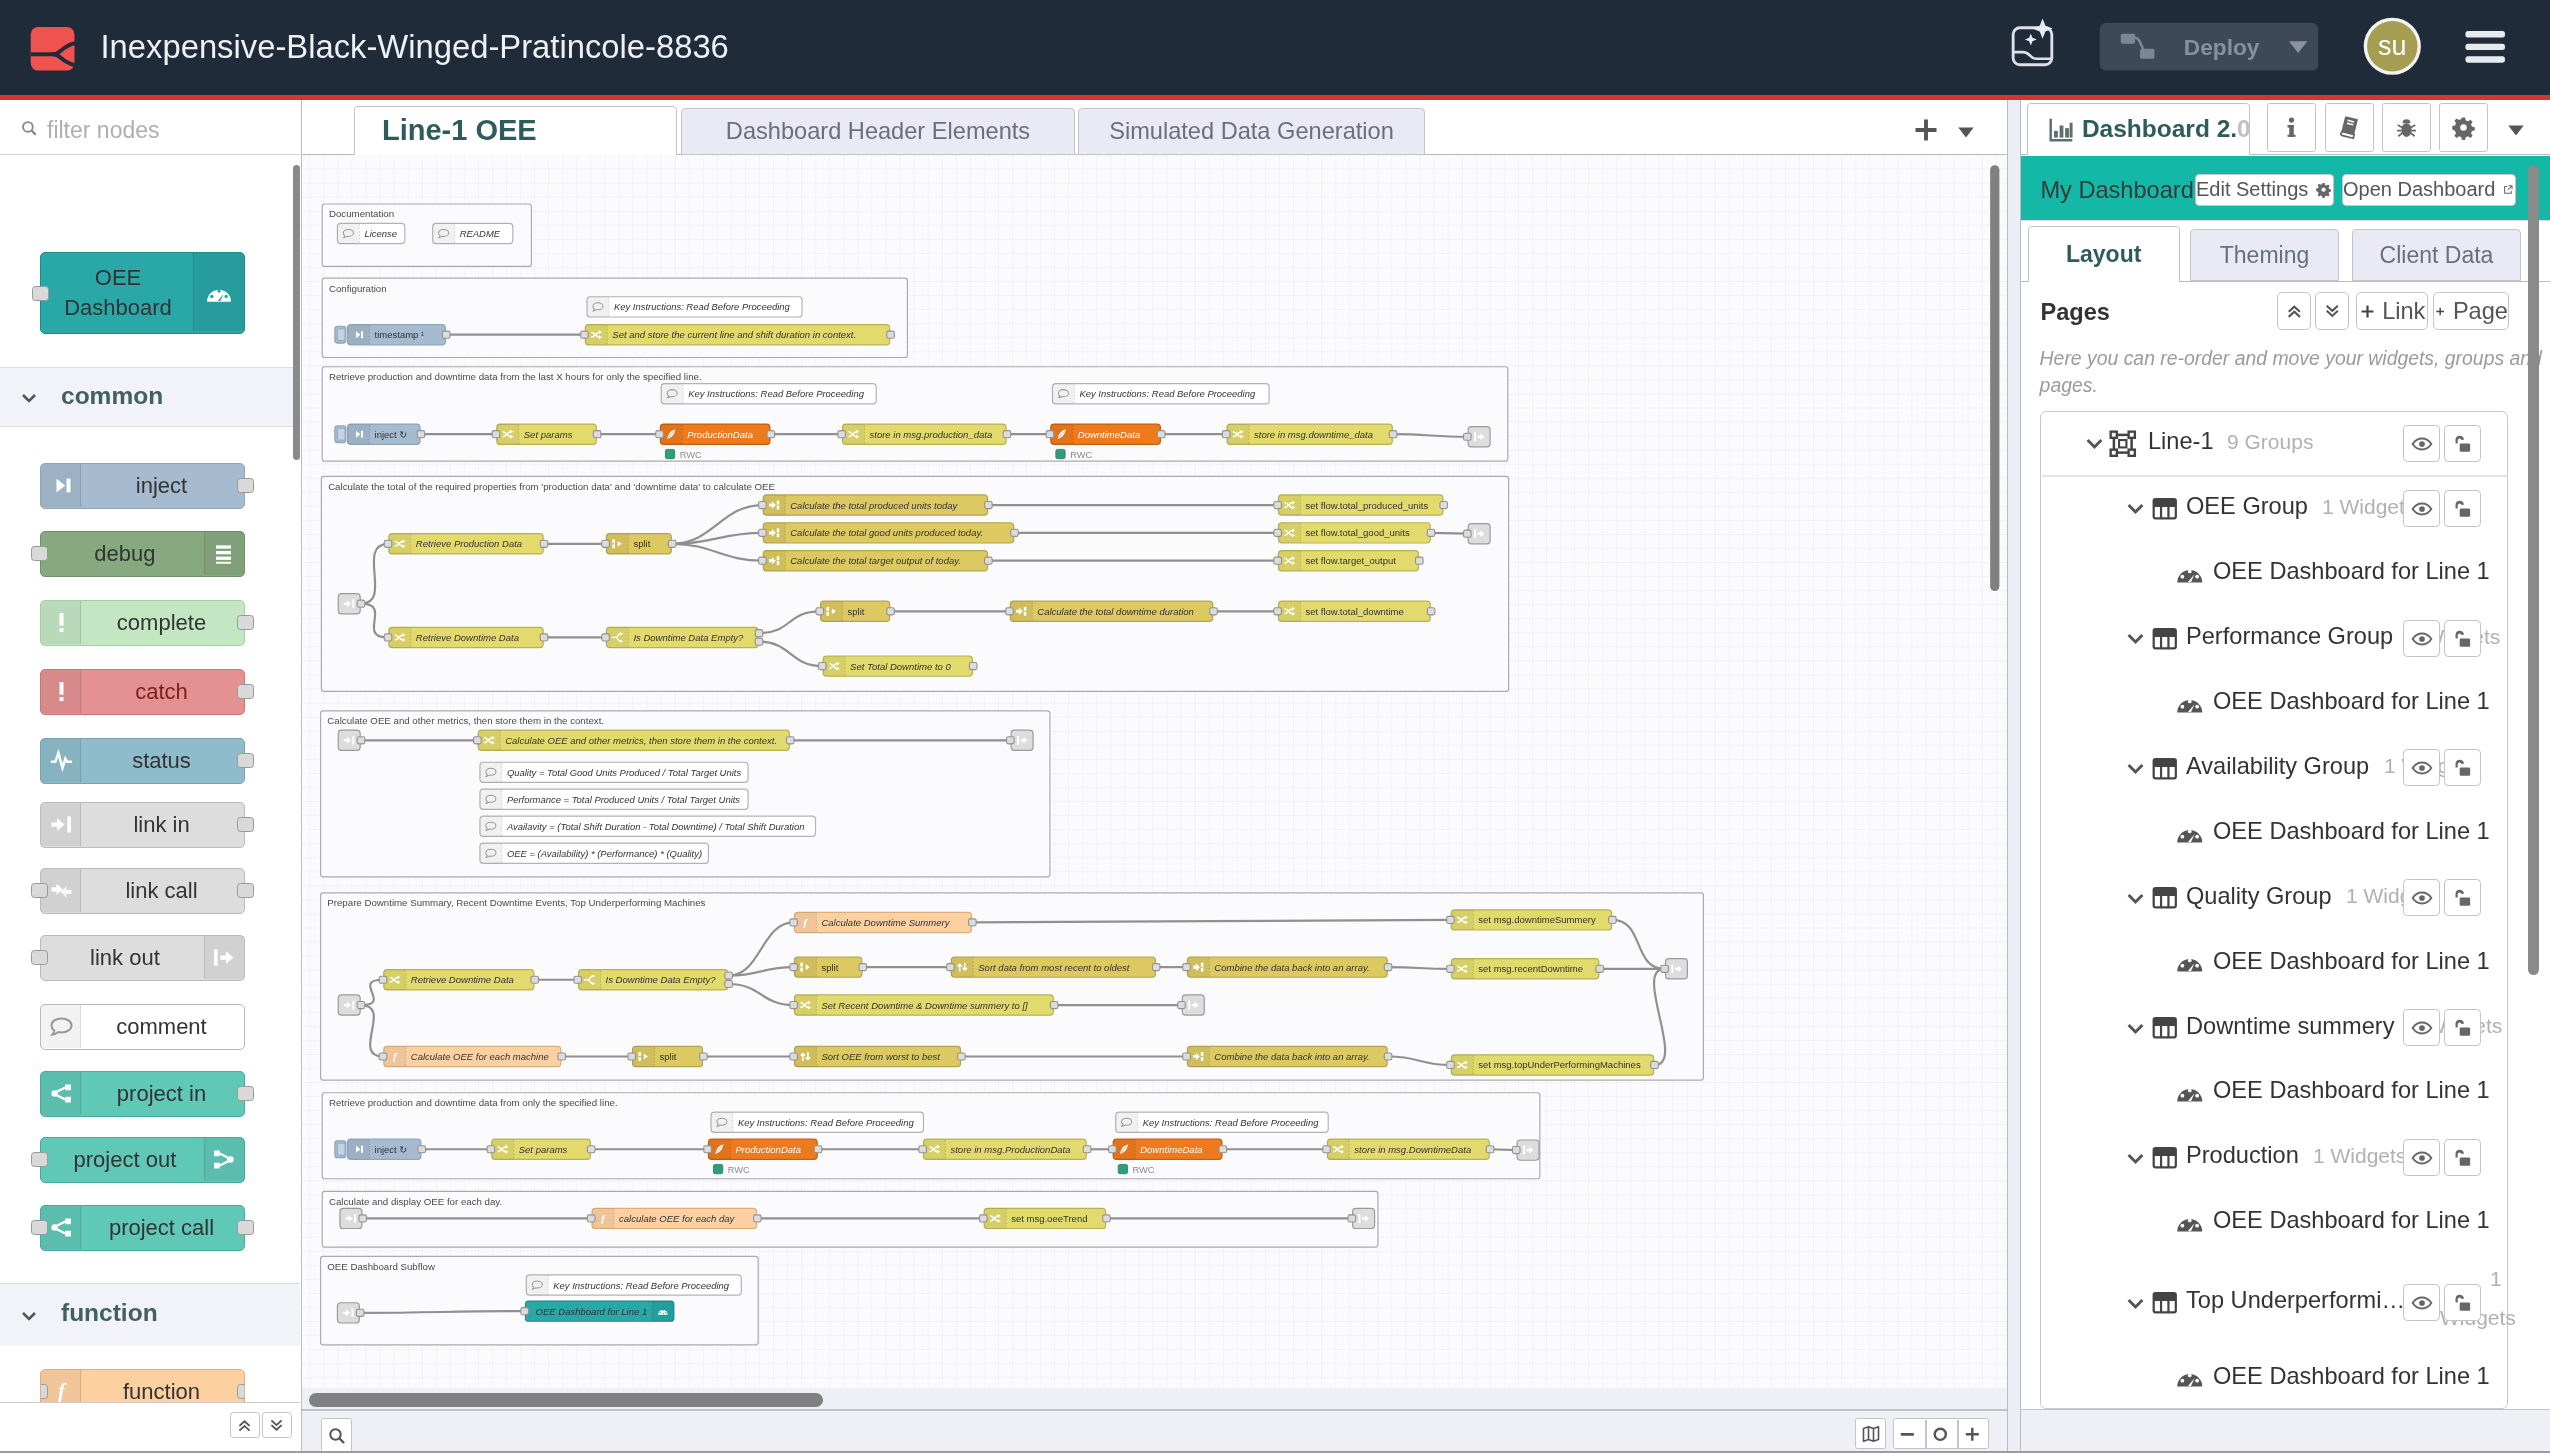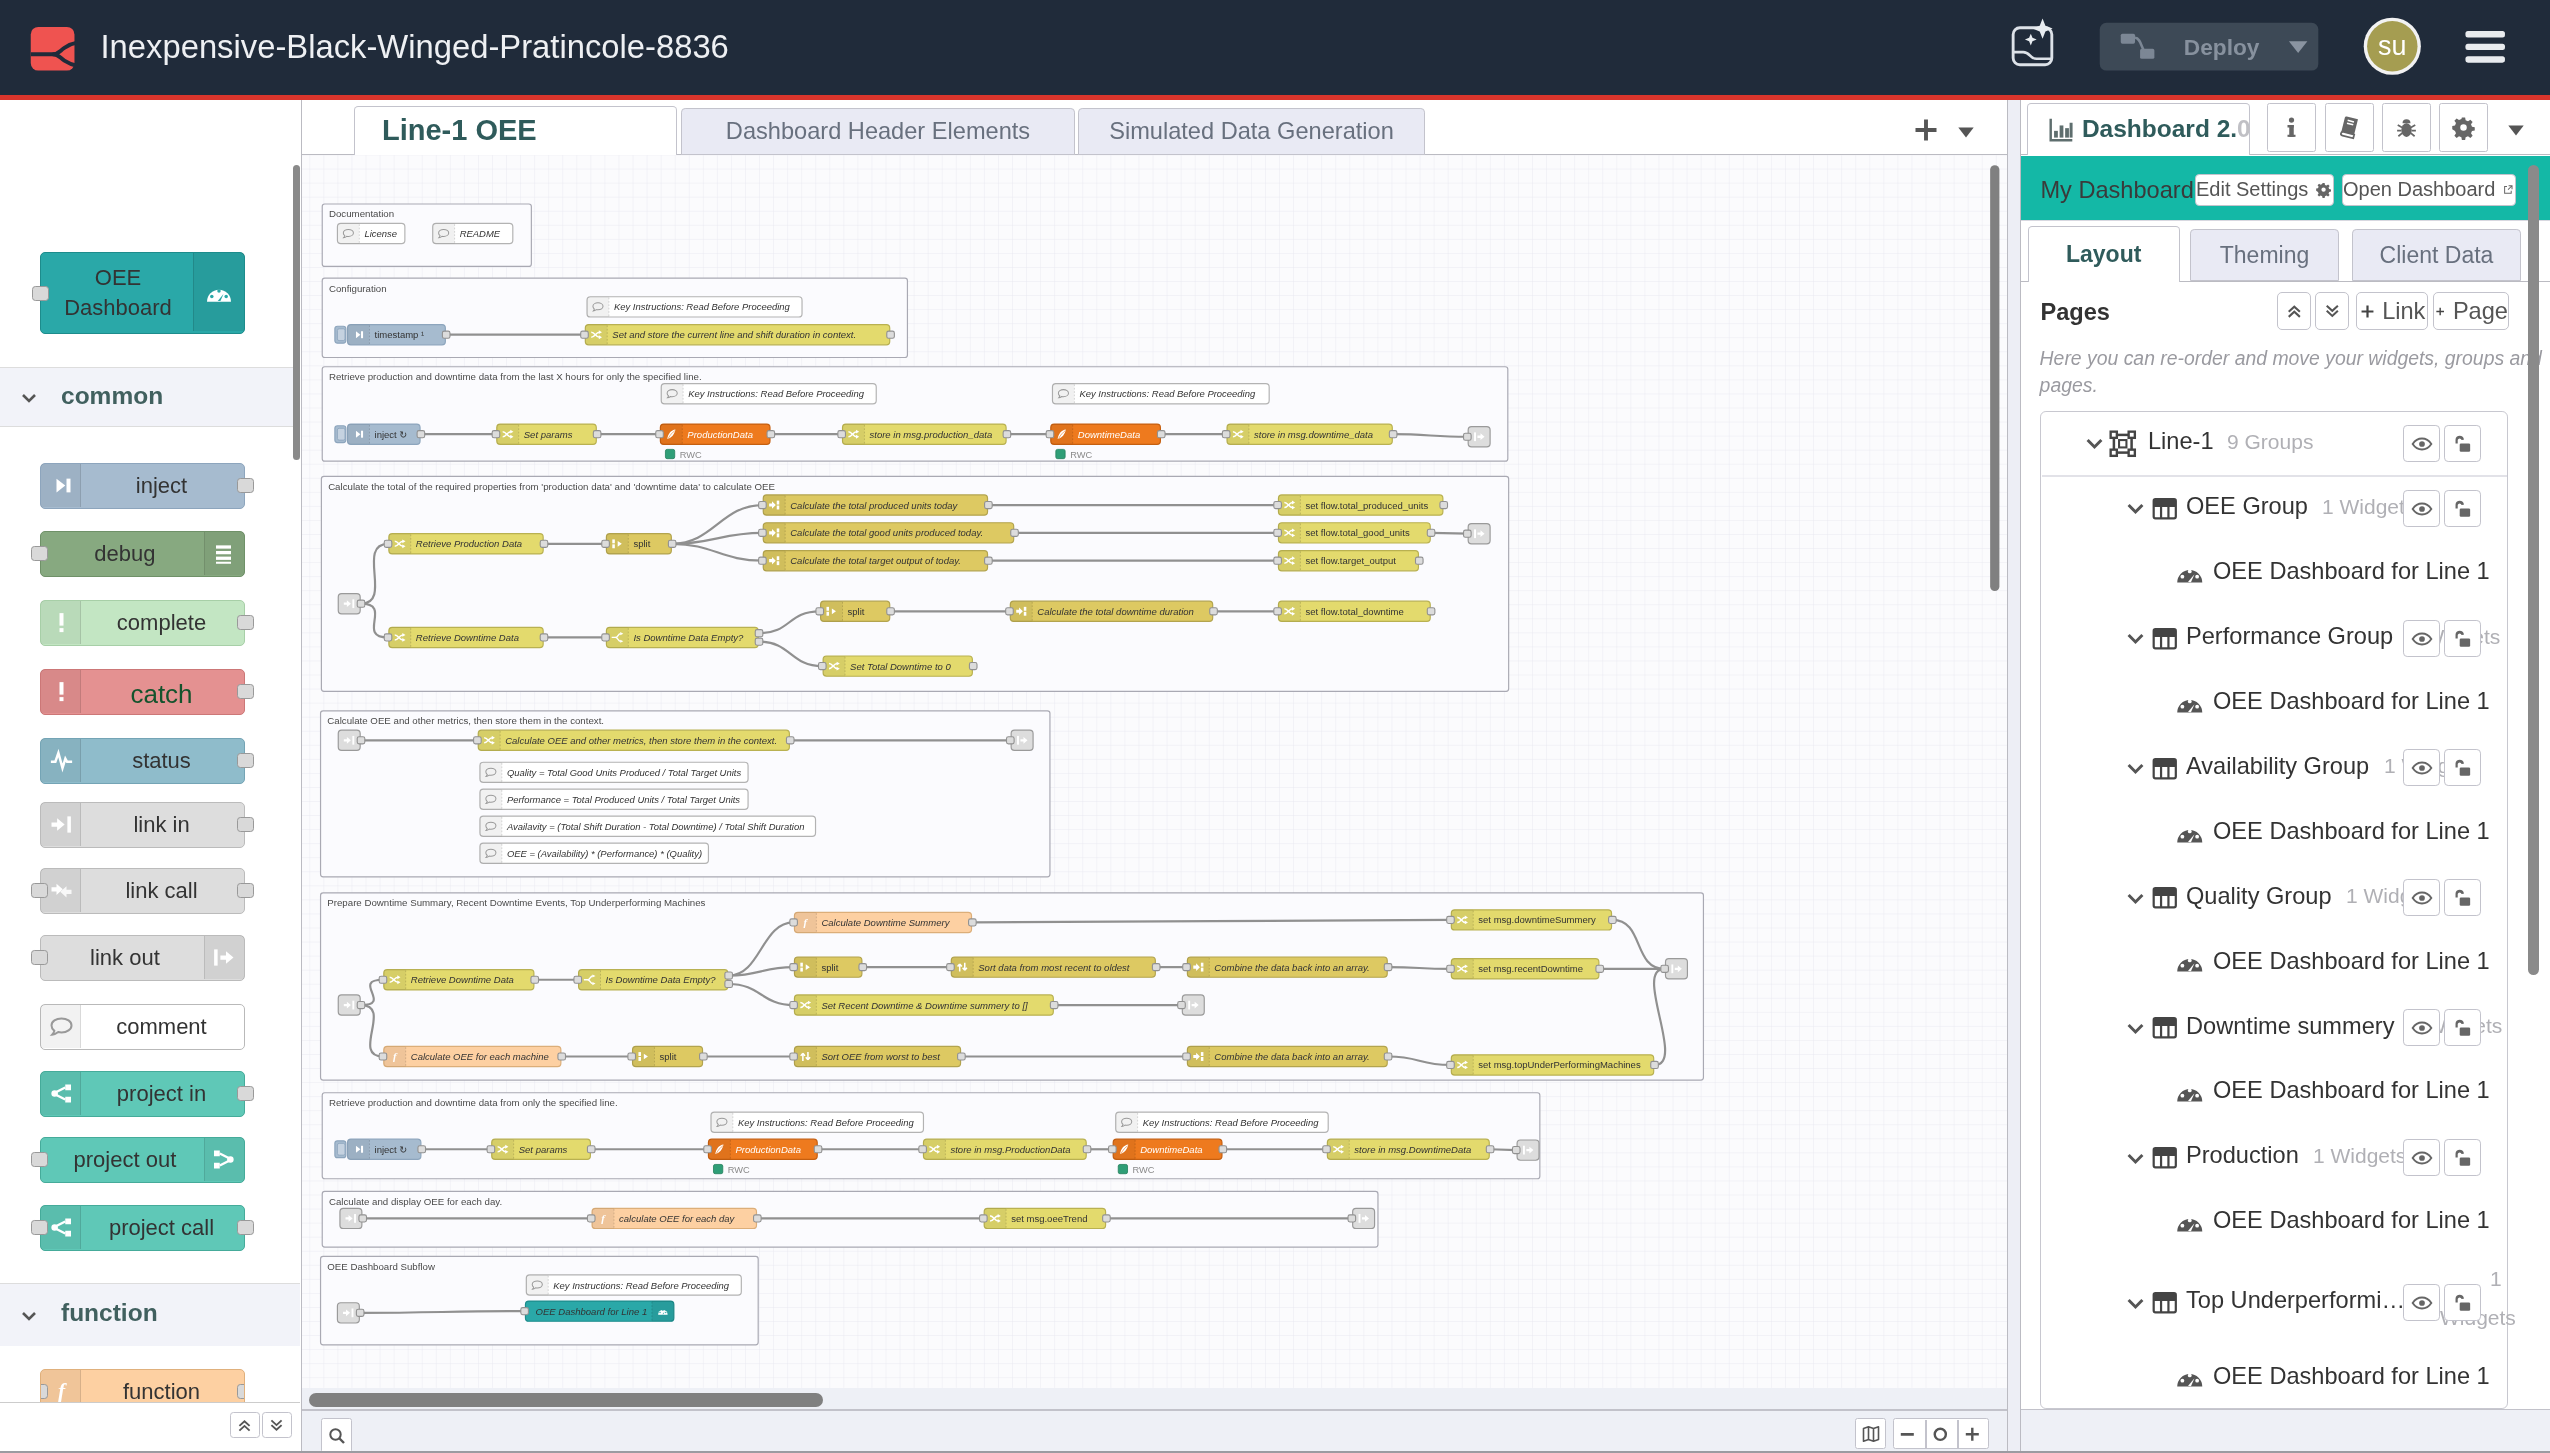--- a/index.html
+++ b/index.html
@@ -232,20 +232,26 @@
       <circle cx="2841" cy="55" r="34" fill="#f2f2f2"></circle>
       <circle cx="2841" cy="55" r="30" fill="#a59d51"></circle>
       <text x="2841" y="66" font-size="32" fill="#fff" text-anchor="middle">su</text>
       <g fill="#e8ebee">
         <rect x="2928" y="37" width="47" height="7.5" rx="3"></rect>
         <rect x="2928" y="52" width="47" height="7.5" rx="3"></rect>
         <rect x="2928" y="67" width="47" height="7.5" rx="3"></rect>
       </g>
     </svg>
     <div id="palette" class="abs">
+      <div class="abs" style="left:0;top:0;width:300px;height:55px;background:#fff;border-bottom:1.7px solid #d4d4da">
+        <svg class="abs" style="left:20px;top:18.6px;color:#888" width="18.6" height="18.6" viewBox="0 0 22 22">
+          <use href="#ic-mag"></use>
+        </svg>
+        <div class="abs" style="left:47px;top:17px;font-size:23px;color:#aeaeb4">filter nodes</div>
+      </div>
       <div class="abs" style="left:0;top:119px;width:300px;height:148px;background:#fff"></div>
       <div class="cathdr" style="top:267px;height:60px">
         <svg class="abs" style="left:18.6px;top:20px;color:#555" width="20" height="20" viewBox="0 0 24 24">
           <use href="#ic-chevdown"></use>
         </svg>
         <div class="abs" style="left:61px;top:13.5px">common</div>
       </div>
       <div class="abs" style="left:0;top:326px;width:300px;height:857px;background:#fff;border-top:0.8px solid #ddd"></div>
       <div class="cathdr" style="top:1183px;height:63px">
         <svg class="abs" style="left:18.6px;top:22px;color:#555" width="20" height="20" viewBox="0 0 24 24">
@@ -281,21 +287,21 @@
       <div class="pnode" style="left:40px;top:500px;width:205px;height:46px;background:#c3e6c3;border:1.7px solid #a7cfa7;">
         <div class="abs" style="left:0;top:0;width:40px;height:43px;background:rgba(0,0,0,.05);border-right:0.8px solid rgba(0,0,0,.1)"></div>
         <div class="abs" style="left:40px;top:9.3px;width:161px;text-align:center;font-size:22px;color:#333">complete</div>
         <svg class="abs" style="left:7.6px;top:9.3px;color:#fff" width="25" height="25" viewBox="0 0 30 30">
           <use href="#ic-excl"></use>
         </svg>
         <div class="pport" style="right:-10px;top:14.3px"></div>
       </div>
       <div class="pnode" style="left:40px;top:569px;width:205px;height:46px;background:#e49191;border:1.7px solid #cc7777;">
         <div class="abs" style="left:0;top:0;width:40px;height:43px;background:rgba(0,0,0,.05);border-right:0.8px solid rgba(0,0,0,.1)"></div>
-        <div class="abs" style="left:40px;top:9.3px;width:161px;text-align:center;font-size:26px;color:#14532d">catch</div>
+        <div class="abs" style="left:40px;top:9.3px;width:161px;text-align:center;font-size:22px;color:#7f1d1d">catch</div>
         <svg class="abs" style="left:7.6px;top:9.3px;color:#fff" width="25" height="25" viewBox="0 0 30 30">
           <use href="#ic-excl"></use>
         </svg>
         <div class="pport" style="right:-10px;top:14.3px"></div>
       </div>
       <div class="pnode" style="left:40px;top:638px;width:205px;height:46px;background:#8fbccb;border:1.7px solid #74a4b5;">
         <div class="abs" style="left:0;top:0;width:40px;height:43px;background:rgba(0,0,0,.05);border-right:0.8px solid rgba(0,0,0,.1)"></div>
         <div class="abs" style="left:40px;top:9.3px;width:161px;text-align:center;font-size:22px;color:#333">status</div>
         <svg class="abs" style="left:7.6px;top:9.3px;color:#fff" width="25" height="25" viewBox="0 0 30 30">
           <use href="#ic-pulse"></use>

